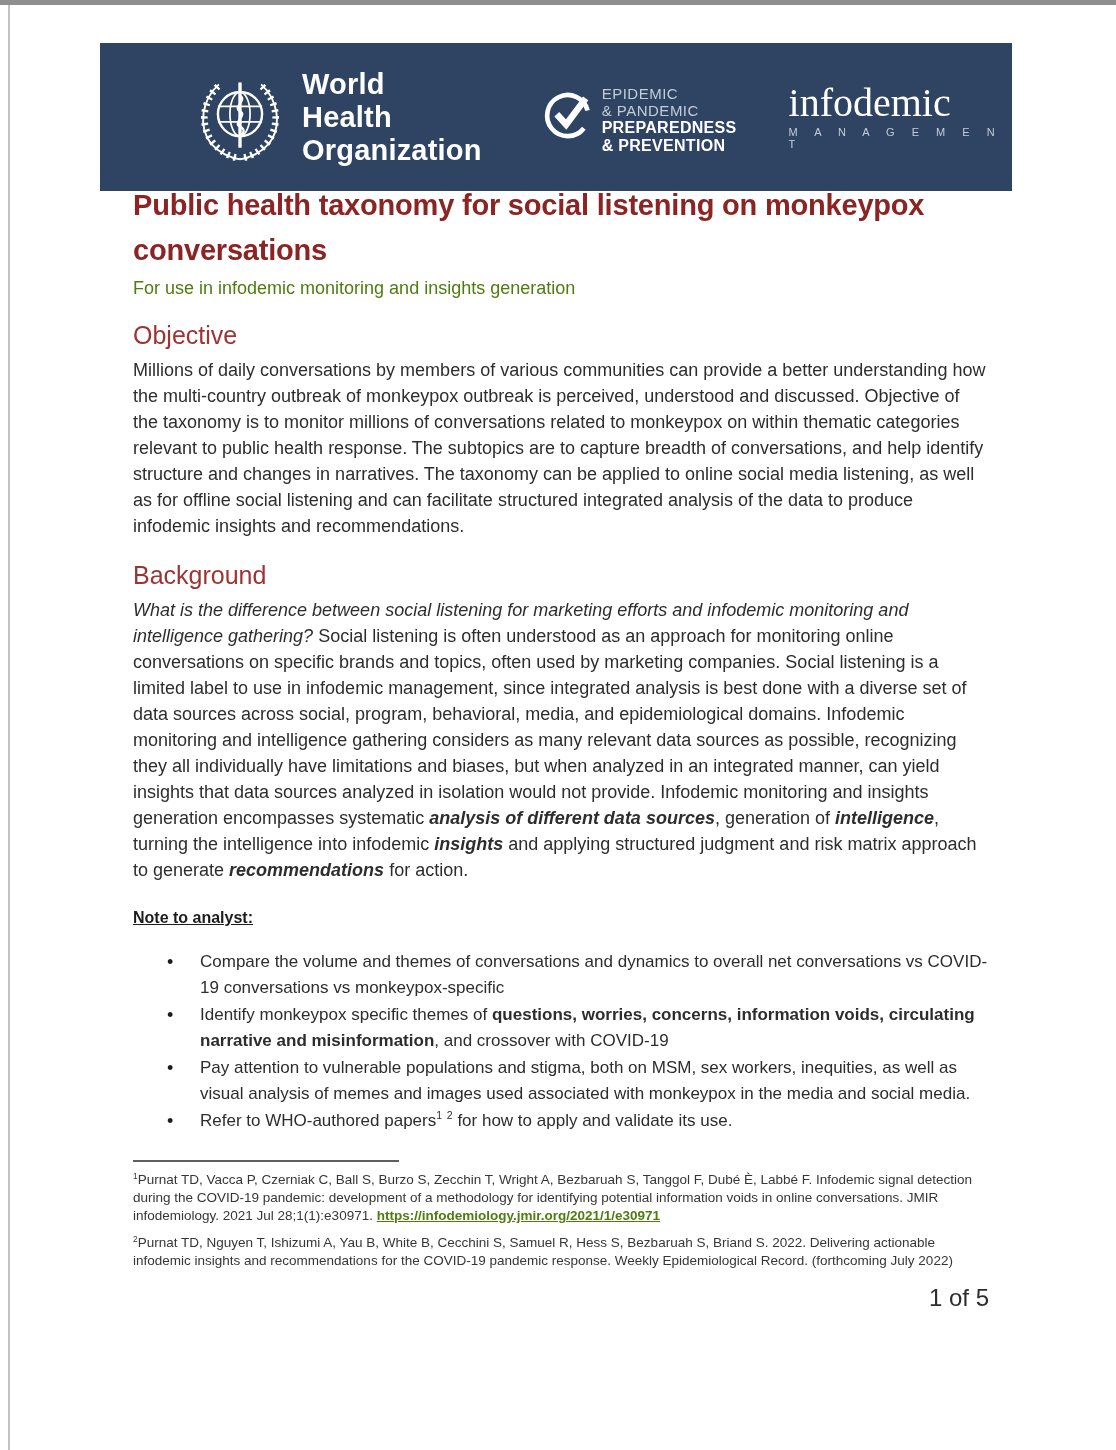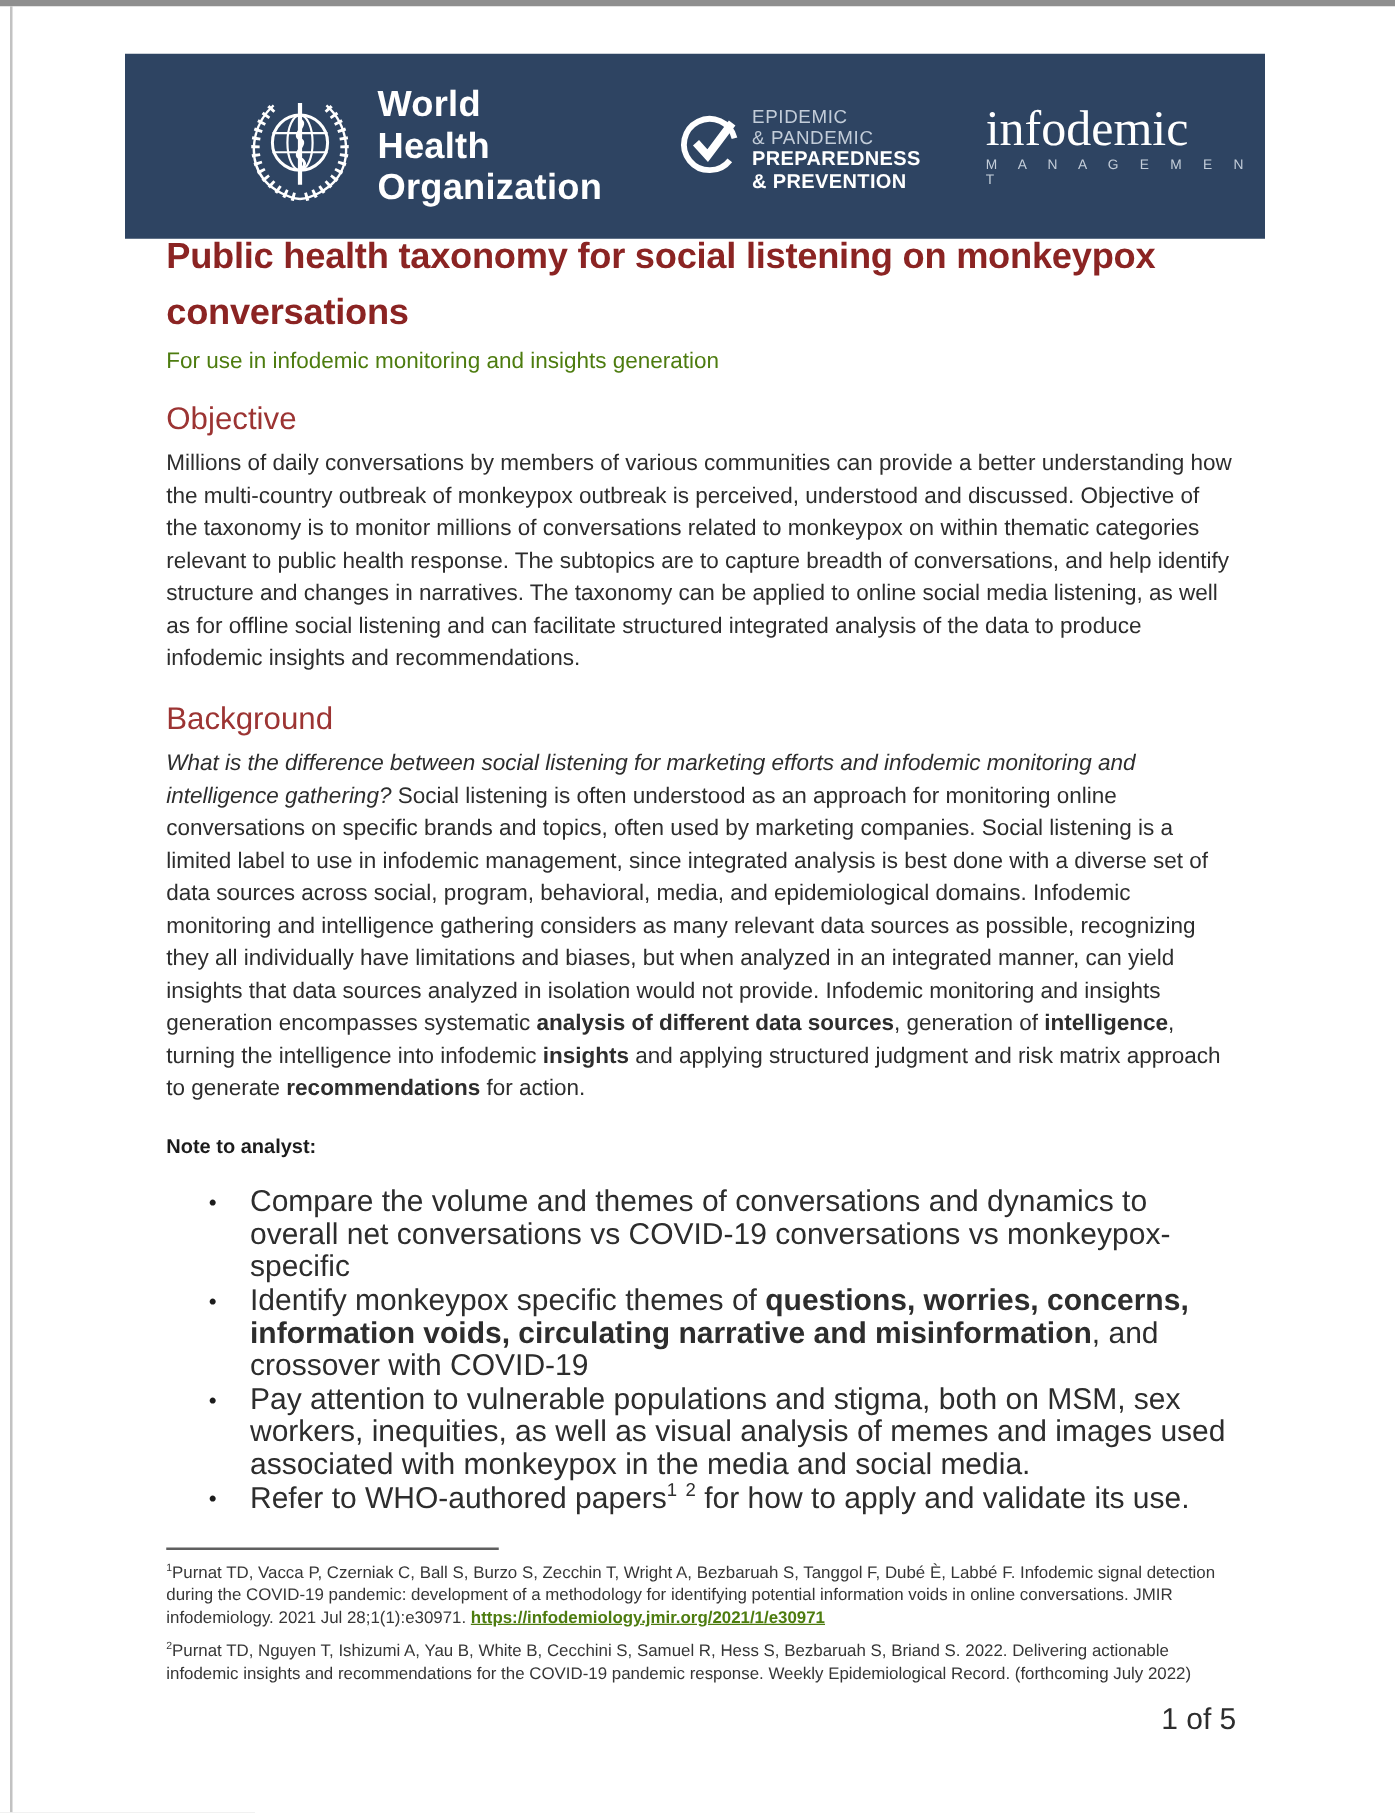--- a/index.html
+++ b/index.html
@@ -29,27 +29,27 @@
   .info-group{margin-left:52px;margin-top:-2px;}
   .info-title{font-family:"Liberation Serif","DejaVu Serif",serif;color:#ffffff;font-size:40px;line-height:40px;}
   .info-sub{color:#c3cdd9;font-size:11px;letter-spacing:7px;margin-top:3px;}
 
   
   .content{position:absolute;left:133px;top:183px;width:856px;color:#2d2d2d;}
   .doc-title{color:#8b2423;font-weight:bold;font-size:29px;line-height:45px;letter-spacing:-0.2px;}
   .doc-subtitle{font-size:18px;margin-top:5px;color:#4d7c0f;}
   .section-heading{color:#9c3433;font-size:25px;margin-top:22px;font-weight:400;}
   .para{font-size:18px;line-height:26px;margin-top:7px;text-align:left;}
-  .note-label{font-size:16px;font-weight:bold;margin-top:26px;color:#1c1c1c;}
+  .note-label{font-size:16px;font-weight:bold;margin-top:26px;color:#1c1c1c;text-decoration:underline;}
   ul.bullets{margin:22px 0 0 0;padding:0 0 0 67px;list-style:none;}
-  ul.bullets li{position:relative;font-size:24px;line-height:26px;margin:0 0 1px 0;}
+  ul.bullets li{position:relative;font-size:17px;line-height:26px;margin:0 0 1px 0;}
   ul.bullets li::before{content:"\2022";position:absolute;left:-33px;top:0;font-size:18px;color:#1c1c1c;}
   .seg-bold{font-weight:bold;}
   .seg-italic{font-style:italic;}
-  .seg-bold-italic{font-weight:bold;}
+  .seg-bold-italic{font-weight:bold;font-style:italic;}
   .seg-link{color:#4d7c0f;font-weight:bold;text-decoration:underline;cursor:pointer;}
   sup{font-size:0.62em;line-height:0;}
   .fn-rule{width:266px;height:2px;background:#5f5f5f;margin-top:26px;}
   .footnote{font-size:13.5px;line-height:18px;margin-top:9px;color:#363636;}
   .page-number{font-size:24px;text-align:right;margin-top:14px;color:#2d2d2d;}
 </style>
 </head>
 <body>
 
 <div class="screen">

